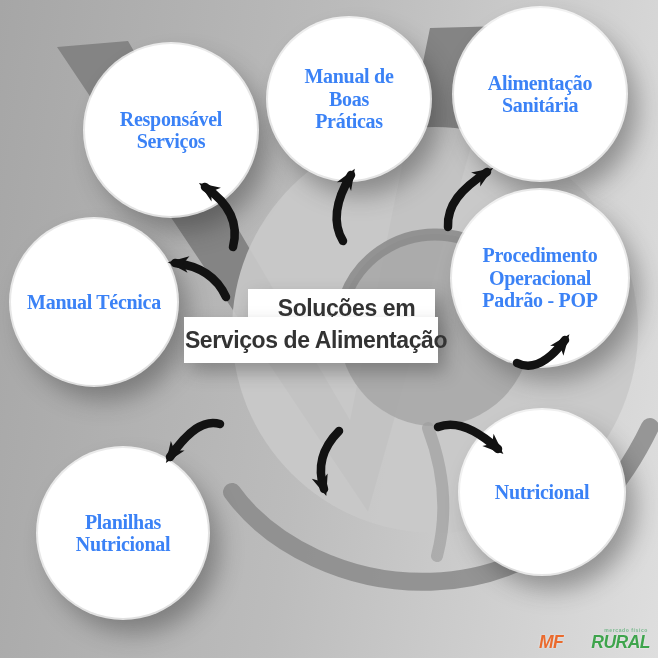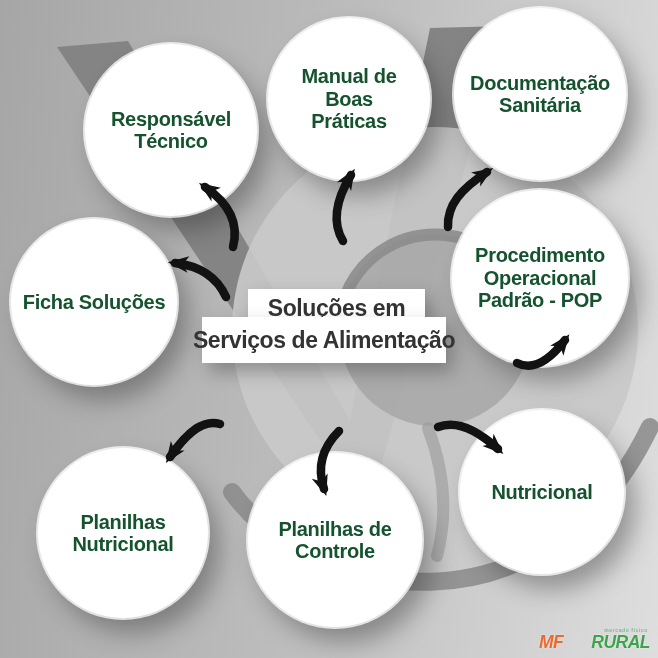--- a/index.html
+++ b/index.html
@@ -9,26 +9,27 @@
     background:linear-gradient(98deg,#a6a6a6 0%,#bcbcbc 48%,#dedede 100%);
   }
   svg.layer{position:absolute;left:0;top:0;width:658px;height:658px;}
   .node{
     position:absolute;border-radius:50%;background:#ffffff;
     display:flex;align-items:center;justify-content:center;text-align:center;
     box-shadow:0 0 0 2px rgba(255,255,255,.75), 11px 15px 24px rgba(45,45,45,.40);
   }
   .node .label{
     white-space:pre-line;font-weight:700;font-size:20px;line-height:1.12;
-    color:#14532d;letter-spacing:-0.3px;padding:0 6px;
+    color:#3b82f6;letter-spacing:-0.3px;padding:0 6px;font-family:Liberation Serif, serif;
   }
   .title-rect{
     position:absolute;background:#ffffff;
     display:flex;align-items:center;justify-content:center;
     box-shadow:7px 9px 18px rgba(40,40,40,.35);
+    padding-left:10px;
   }
   .title-text{
     font-weight:700;font-size:23px;color:#333;letter-spacing:-0.4px;white-space:nowrap;
   }
   #arrow-layer{pointer-events:none;}
   #logo{
     position:absolute;right:8px;bottom:7px;text-align:right;line-height:1;
   }
   #logo .tagline{
     display:block;font-size:5px;color:#79b98d;letter-spacing:.6px;
@@ -50,55 +51,51 @@
     <path d="M57,47 L128,41 L350,420 L430,28 L505,26 L368,512 Z" fill="#848484"></path>
     <circle cx="435" cy="330" r="203" fill="#c9c9c9" opacity="0.92"></circle>
     <circle cx="435" cy="330" r="96" fill="#a9a9a9" opacity="0.9"></circle>
     <path d="M345,297 A96,96 0 0 1 525,297" fill="none" stroke="#8a8a8a" stroke-width="12" opacity="0.85"></path>
     <path d="M232,492 C310,600 545,645 650,427" fill="none" stroke="#8a8a8a" stroke-width="18" stroke-linecap="round" opacity="0.85"></path>
     <path d="M428,428 C444,470 448,514 437,556" fill="none" stroke="#9d9d9d" stroke-width="12" stroke-linecap="round" opacity="0.65"></path>
   </svg>
 
   <div class="node" style="left:85px;top:44px;width:172px;height:172px;">
     <span class="label">Responsável
-Técnico</span>
+Serviços</span>
   </div>
   <div class="node" style="left:268px;top:18px;width:162px;height:162px;">
     <span class="label">Manual de
 Boas
 Práticas</span>
   </div>
   <div class="node" style="left:454px;top:8px;width:172px;height:172px;">
-    <span class="label">Documentação
+    <span class="label">Alimentação
 Sanitária</span>
   </div>
   <div class="node" style="left:452px;top:190px;width:176px;height:176px;">
     <span class="label">Procedimento
 Operacional
 Padrão - POP</span>
   </div>
   <div class="node" style="left:11px;top:219px;width:166px;height:166px;">
-    <span class="label">Ficha Soluções</span>
+    <span class="label">Manual Técnica</span>
   </div>
   <div class="node" style="left:38px;top:448px;width:170px;height:170px;">
     <span class="label">Planilhas
 Nutricional</span>
-  </div>
-  <div class="node" style="left:248px;top:453px;width:174px;height:174px;">
-    <span class="label">Planilhas de
-Controle</span>
   </div>
   <div class="node" style="left:460px;top:410px;width:164px;height:164px;">
     <span class="label">Nutricional</span>
   </div>
 
   <div class="title-rect" style="left:248px;top:289px;width:177px;height:39px;">
     <span class="title-text">Soluções em</span>
   </div>
-  <div class="title-rect" style="left:202px;top:317px;width:244px;height:46px;">
+  <div class="title-rect" style="left:184px;top:317px;width:244px;height:46px;">
     <span class="title-text">Serviços de Alimentação</span>
   </div>
 
   <svg id="arrow-layer" class="layer" viewBox="0 0 658 658" aria-hidden="true">
     <defs>
       <marker id="ah" viewBox="0 0 11 10" refX="7" refY="5" markerWidth="2.7" markerHeight="2.7" orient="auto">
         <path d="M0.5,1 L10.5,5 L0.5,9 L3.2,5 Z" fill="#121212"></path>
       </marker>
     </defs>
     <path d="M233,247 C239,224 230,204 205,187" fill="none" stroke="#121212" stroke-width="8.5" stroke-linecap="round" marker-end="url(#ah)"></path>

